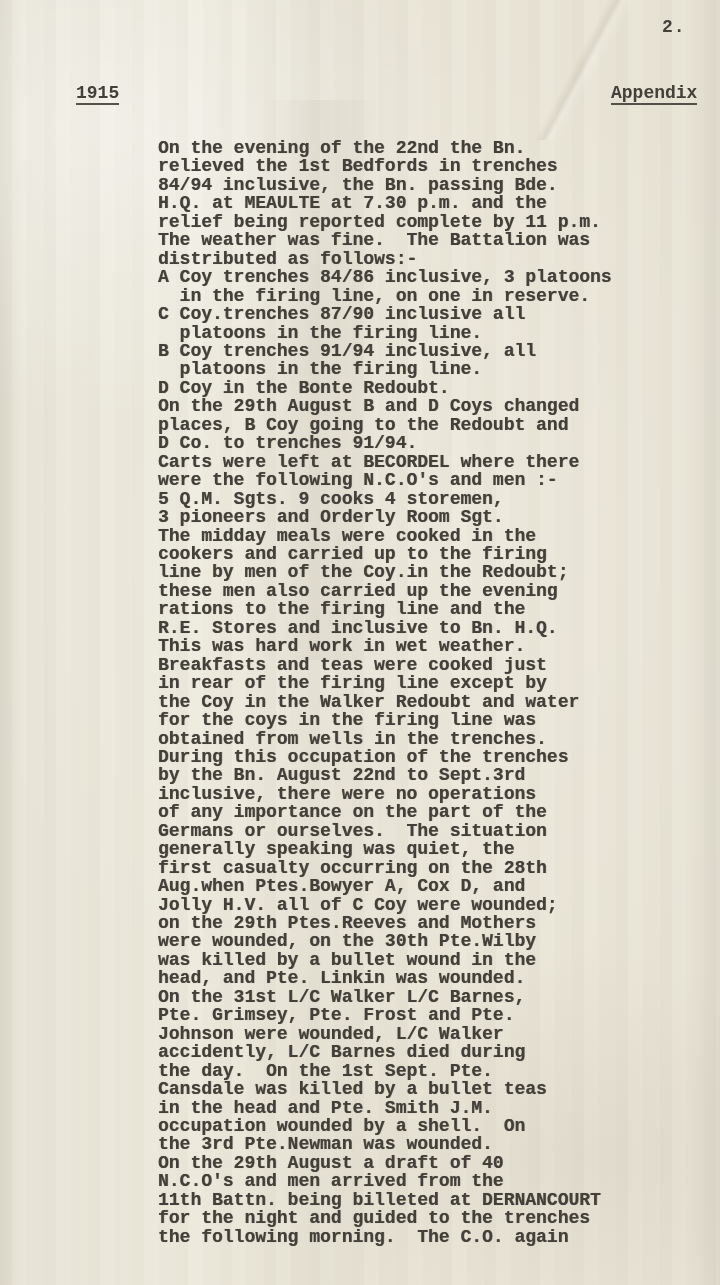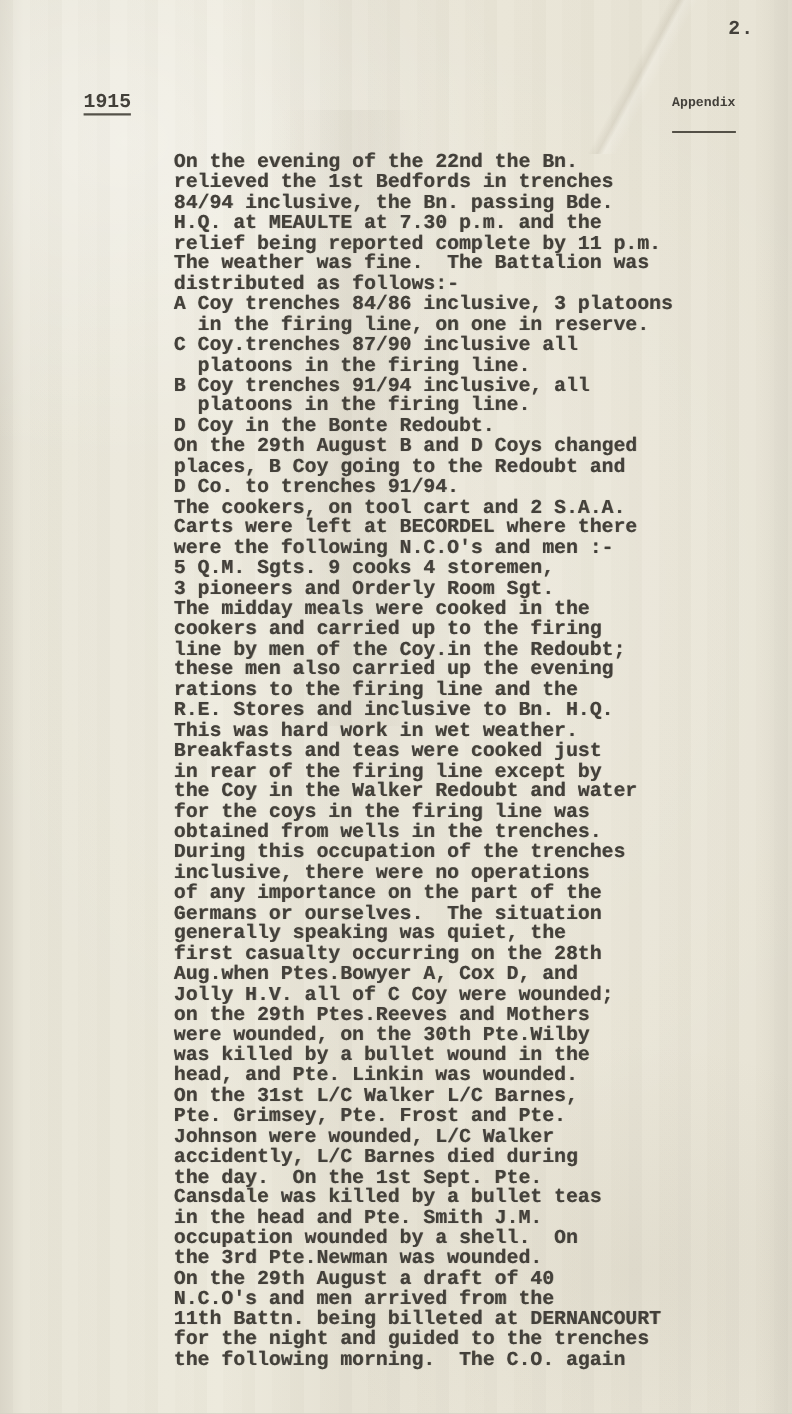--- a/index.html
+++ b/index.html
@@ -71,23 +71,23 @@
     top: 83px;
     font-size: 18px;
     line-height: 20px;
     padding-bottom: 0px;
     border-bottom: 2px solid rgba(58,54,46,0.85);
   }
   .margin-heading {
     position: absolute;
     left: 611px;
     top: 83px;
-    font-size: 12px;
+    font-size: 18px;
     line-height: 20px;
-    padding-bottom: 16px;
+    padding-bottom: 0px;
     border-bottom: 2px solid rgba(58,54,46,0.85);
   }
   .typescript {
     position: absolute;
     left: 158px;
     top: 139px;
     font-size: 18px;
     line-height: 18.45px;
     font-family: Liberation Mono, monospace;
   }
@@ -122,38 +122,38 @@
       <div class="text-line">A Coy trenches 84/86 inclusive, 3 platoons</div>
       <div class="text-line">  in the firing line, on one in reserve.</div>
       <div class="text-line">C Coy.trenches 87/90 inclusive all</div>
       <div class="text-line">  platoons in the firing line.</div>
       <div class="text-line">B Coy trenches 91/94 inclusive, all</div>
       <div class="text-line">  platoons in the firing line.</div>
       <div class="text-line">D Coy in the Bonte Redoubt.</div>
       <div class="text-line">On the 29th August B and D Coys changed</div>
       <div class="text-line">places, B Coy going to the Redoubt and</div>
       <div class="text-line">D Co. to trenches 91/94.</div>
-      <div class="text-line">The cookers, on tool cart and 2 S.A.A.</div>
       <div class="text-line">Carts were left at BECORDEL where there</div>
       <div class="text-line">were the following N.C.O's and men :-</div>
       <div class="text-line">5 Q.M. Sgts. 9 cooks 4 storemen,</div>
       <div class="text-line">3 pioneers and Orderly Room Sgt.</div>
       <div class="text-line">The midday meals were cooked in the</div>
       <div class="text-line">cookers and carried up to the firing</div>
       <div class="text-line">line by men of the Coy.in the Redoubt;</div>
       <div class="text-line">these men also carried up the evening</div>
       <div class="text-line">rations to the firing line and the</div>
       <div class="text-line">R.E. Stores and inclusive to Bn. H.Q.</div>
       <div class="text-line">This was hard work in wet weather.</div>
       <div class="text-line">Breakfasts and teas were cooked just</div>
       <div class="text-line">in rear of the firing line except by</div>
       <div class="text-line">the Coy in the Walker Redoubt and water</div>
       <div class="text-line">for the coys in the firing line was</div>
       <div class="text-line">obtained from wells in the trenches.</div>
       <div class="text-line">During this occupation of the trenches</div>
+      <div class="text-line">by the Bn. August 22nd to Sept.3rd</div>
       <div class="text-line">inclusive, there were no operations</div>
       <div class="text-line">of any importance on the part of the</div>
       <div class="text-line">Germans or ourselves.  The situation</div>
       <div class="text-line">generally speaking was quiet, the</div>
       <div class="text-line">first casualty occurring on the 28th</div>
       <div class="text-line">Aug.when Ptes.Bowyer A, Cox D, and</div>
       <div class="text-line">Jolly H.V. all of C Coy were wounded;</div>
       <div class="text-line">on the 29th Ptes.Reeves and Mothers</div>
       <div class="text-line">were wounded, on the 30th Pte.Wilby</div>
       <div class="text-line">was killed by a bullet wound in the</div>

